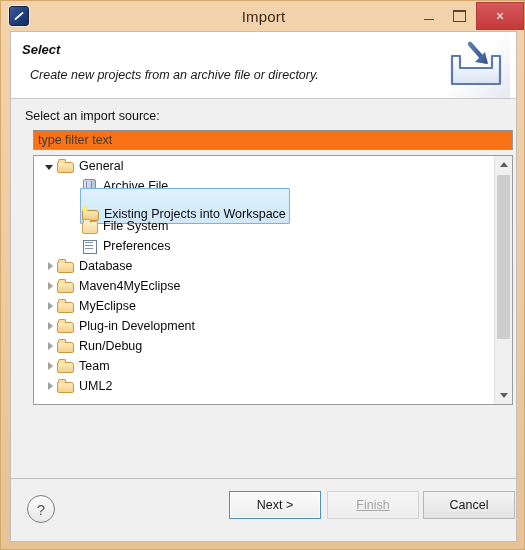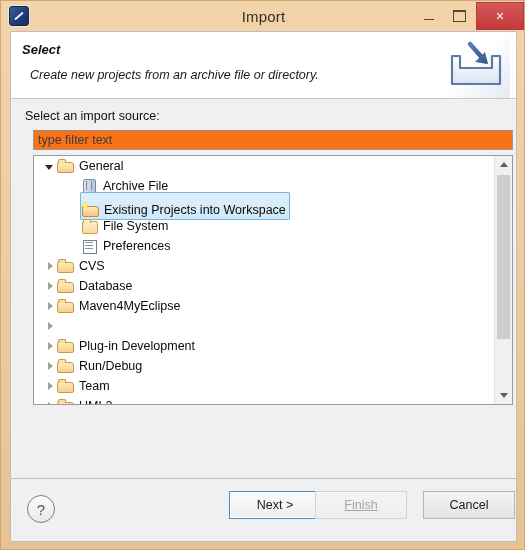--- a/index.html
+++ b/index.html
@@ -308,21 +308,21 @@
     background: #7e94ad;
     box-shadow: 0 3px 0 0 #7e94ad, 0 6px 0 0 #7e94ad;
   }
 
   .row-label { overflow: hidden; }
 
   .tree-row.selected .sel-wrap {
     background: linear-gradient(to bottom, #dff0fb 0%, #cfe8fa 100%);
     border: 1px solid #7ab3e0;
     border-radius: 1px;
-    padding: 8px 3px 0 1px;
+    padding: 16px 3px 0 1px;
     margin-left: -1px;
     height: 18px;
     display: flex;
     align-items: center;
   }
   .sel-wrap { display: flex; align-items: center; height: 18px; }
 
   
   #tree-scroll {
     position: absolute;
@@ -400,21 +400,21 @@
     border-color: #d2d2d2;
     background: linear-gradient(to bottom, #f4f4f4 0%, #efefef 100%);
   }
   .dlg-btn.default {
     border: 1px solid #4a90c4;
     box-shadow: inset 0 0 0 1px #ffffff;
     background: linear-gradient(to bottom, #fbfbfb 0%, #eeeeee 100%);
   }
   #btn-back   { left: 127px; }
   #btn-next   { left: 218px; }
-  #btn-finish { left: 304px; text-decoration: underline; }
+  #btn-finish { left: 316px; text-decoration: underline; }
   #btn-cancel { left: 412px; }
 </style>
 </head>
 <body>
 
 <div id="window">
 
   <div id="titlebar">
     <div id="app-icon">
         <span class="glyph"></span>
@@ -495,44 +495,39 @@
                 <span class="ic ic-prefs"></span>
                 <span class="row-label">Preferences</span>
               </span>
             </div>
             <div class="tree-row lvl0">
               <span class="twisty">
                 <span class="tri-closed"></span>
               </span>
               <span class="sel-wrap">
                 <span class="ic ic-folder"></span>
-                <span class="row-label">CVS</span>
-              </span>
-            </div>
-            <div class="tree-row lvl0">
-              <span class="twisty">
-                <span class="tri-closed"></span>
-              </span>
-              <span class="sel-wrap">
-                <span class="ic ic-folder"></span>
                 <span class="row-label">Database</span>
               </span>
             </div>
             <div class="tree-row lvl0">
               <span class="twisty">
                 <span class="tri-closed"></span>
               </span>
               <span class="sel-wrap">
                 <span class="ic ic-folder"></span>
                 <span class="row-label">Maven4MyEclipse</span>
               </span>
             </div>
             <div class="tree-row lvl0">
               <span class="twisty">
                 <span class="tri-closed"></span>
+              </span>
+              <span class="sel-wrap">
+                <span class="ic ic-folder"></span>
+                <span class="row-label">MyEclipse</span>
               </span>
             </div>
             <div class="tree-row lvl0">
               <span class="twisty">
                 <span class="tri-closed"></span>
               </span>
               <span class="sel-wrap">
                 <span class="ic ic-folder"></span>
                 <span class="row-label">Plug-in Development</span>
               </span>

